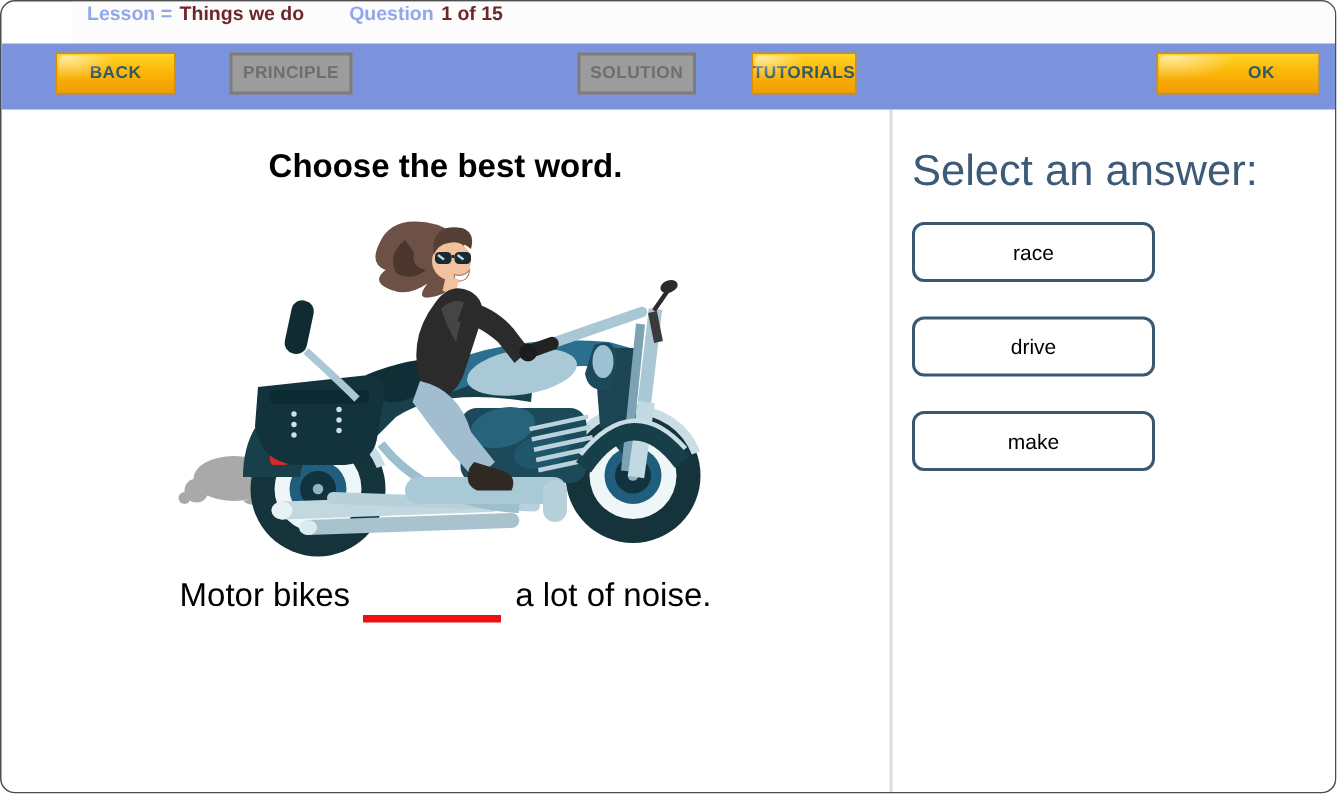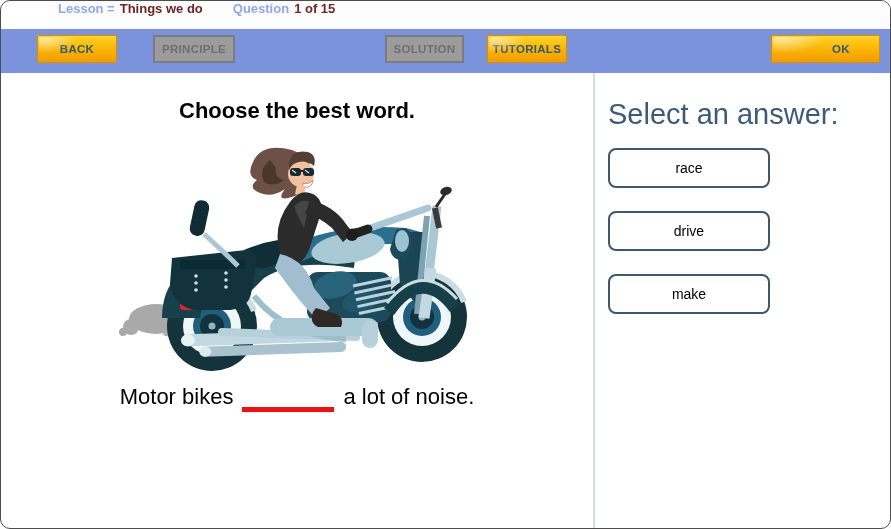--- a/index.html
+++ b/index.html
@@ -31,29 +31,29 @@
   .btn-orange::before{
     content:"";position:absolute;left:1px;top:1px;width:48%;height:60%;
     background:radial-gradient(ellipse at 15% 0%,rgba(255,255,255,.6),rgba(255,255,255,0) 72%);
     border-radius:3px;pointer-events:none;
   }
   .btn-gray{background:#9c9c9c;border:2px solid #7c7c7c;color:#6e6e6e;}
   .pos-back{left:36px;width:80px;}
   .pos-principle{left:152px;width:82px;}
   .pos-clue{left:268px;width:80px;}
   .pos-solution{left:384px;width:79px;}
-  .pos-tutorials{left:486px;width:80px;}
+  .pos-tutorials{left:500px;width:70px;}
   .pos-ok{right:10px;width:109px;padding-left:37px;}
   
   .content{display:flex;height:455px;}
   .main{width:592px;border-right:2px solid #d8dde0;box-sizing:content-box;}
   .main-heading{margin:25px 0 0 0;text-align:center;font-size:22px;font-weight:bold;color:#000;}
   .illustration-wrap{margin:12px 0 0 103px;width:422px;height:240px;}
   .sentence{
-    margin-top:8px;display:flex;justify-content:center;align-items:flex-start;
+    margin-top:8px;display:flex;justify-content:center;align-items:center;
     font-size:22px;color:#000;
   }
   .blank{
     display:inline-block;width:92px;height:16px;margin:0 9px;
     border-bottom:5px solid #ee1111;transform:translateY(7px);
   }
   
   .answers{flex:1;padding:25px 0 0 13px;}
   .answers-heading{font-size:29px;color:#3d5a78;margin:0 0 17px 0;font-weight:normal;}
   .answer-btn{

